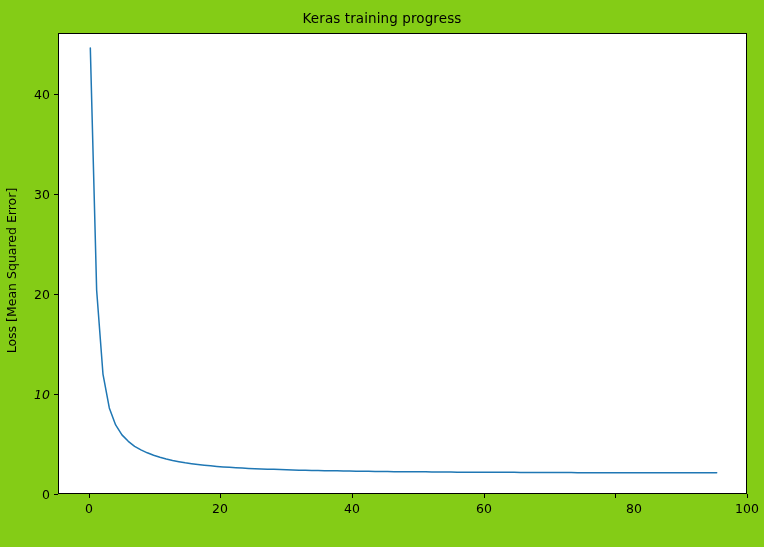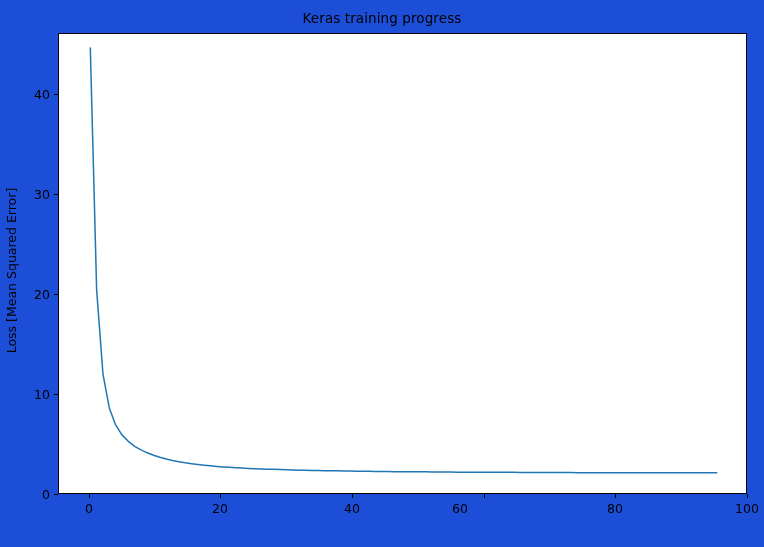--- a/index.html
+++ b/index.html
@@ -10,21 +10,21 @@
   body {
     width: 764px;
     height: 547px;
     font-family: "DejaVu Sans", sans-serif;
     overflow: hidden;
   }
   #figure {
     position: relative;
     width: 764px;
     height: 547px;
-    background: #1d4ed8;
+    background: #84cc16;
   }
   #chart-title {
     position: absolute;
     left: 0;
     top: 10px;
     width: 764px;
     text-align: center;
     font-size: 13.5px;
     color: #000000;
     letter-spacing: 0.1px;
@@ -120,34 +120,34 @@
     </svg>
   </div>
 
   <div class="tick-mark ytick-mark" style="top:494px;"></div>
   <div class="tick-mark ytick-mark" style="top:394px;"></div>
   <div class="tick-mark ytick-mark" style="top:294px;"></div>
   <div class="tick-mark ytick-mark" style="top:194px;"></div>
   <div class="tick-mark ytick-mark" style="top:94px;"></div>
 
   <div class="ytick-label" style="top:494px;">0</div>
-  <div class="ytick-label" style="top:394px;">10</div>
+  <div class="ytick-label" style="top:394px;font-style:italic;">10</div>
   <div class="ytick-label" style="top:294px;">20</div>
   <div class="ytick-label" style="top:194px;margin-left:12px;">30</div>
   <div class="ytick-label" style="top:94px;">40</div>
 
   <div class="tick-mark xtick-mark" style="left:89px;"></div>
   <div class="tick-mark xtick-mark" style="left:220px;"></div>
   <div class="tick-mark xtick-mark" style="left:352px;"></div>
   <div class="tick-mark xtick-mark" style="left:484px;"></div>
   <div class="tick-mark xtick-mark" style="left:615px;"></div>
   <div class="tick-mark xtick-mark" style="left:747px;"></div>
 
   <div class="xtick-label" style="left:89px;">0</div>
   <div class="xtick-label" style="left:220px;">20</div>
   <div class="xtick-label" style="left:352px;">40</div>
-  <div class="xtick-label" style="left:460px;">60</div>
-  <div class="xtick-label" style="left:615px;">80</div>
+  <div class="xtick-label" style="left:484px;">60</div>
+  <div class="xtick-label" style="left:634px;">80</div>
   <div class="xtick-label" style="left:747px;text-align:center;">100</div>
 
   <div id="ylabel"><span>Loss [Mean Squared Error]</span></div>
 
 </div>
 
 </body></html>

